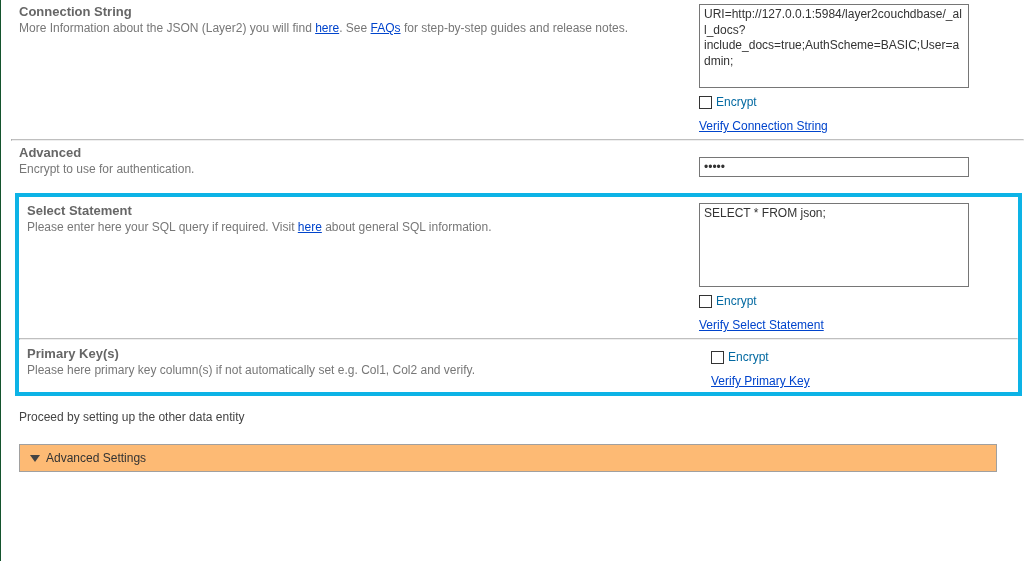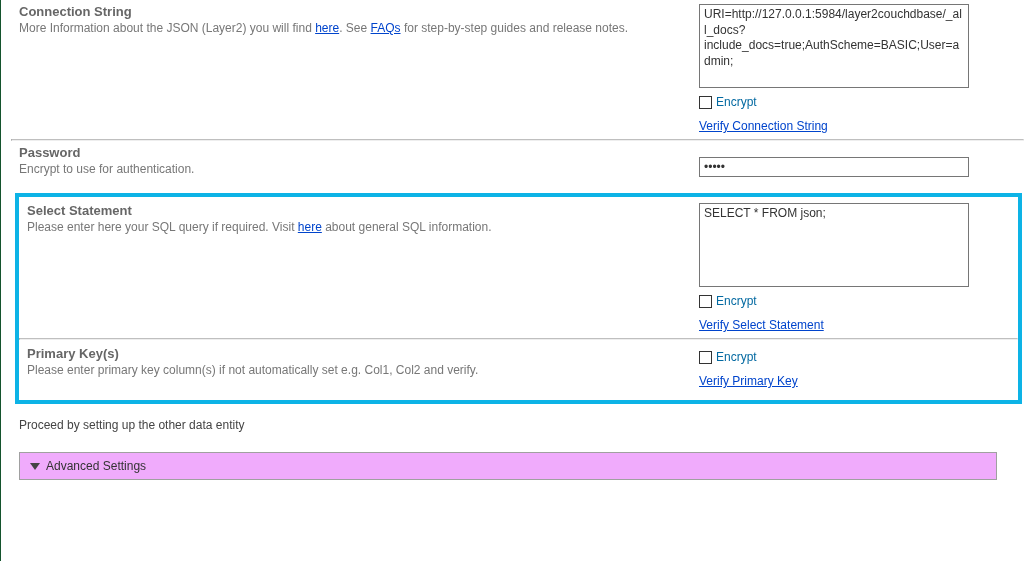--- a/index.html
+++ b/index.html
@@ -98,21 +98,21 @@
   }
   .highlight .row { padding-top: 4px; }
 
   .proceed {
     padding: 10px 0 20px 8px;
     color: #444;
   }
 
   .accordion {
     margin: 0 0 0 0;
-    background: #f0abfc;
+    background: #fdba74;
     border: 1px solid #a0a0a0;
     height: 28px;
     display: flex;
     align-items: center;
     gap: 6px;
     padding: 0 10px;
     cursor: pointer;
     width: 978px;
     margin-left: 8px;
   }
@@ -143,21 +143,21 @@
         <span class="chk-label">Encrypt</span>
       </div>
       <span class="link verify">Verify Connection String</span>
     </div>
   </div>
 
   <hr class="sep">
 
   <div class="row" style="padding-bottom:12px;">
     <div class="left">
-      <div class="heading">Password</div>
+      <div class="heading">Advanced</div>
       <div class="desc">Encrypt to use for authentication.</div>
     </div>
     <div class="right" style="padding-top:14px;">
       <input type="text" class="text" value="•••••" style="">
     </div>
   </div>
 
   <div class="highlight">
 
     <div class="row">
@@ -172,24 +172,24 @@
         <div class="chk-row">
           <span class="chk"></span>
           <span class="chk-label">Encrypt</span>
         </div>
         <span class="link verify">Verify Select Statement</span>
       </div>
     </div>
 
     <hr class="sep">
 
-    <div class="row" style="padding-bottom:12px;">
+    <div class="row" style="padding-bottom:4px;gap:12px;">
       <div class="left" style="width:672px;">
         <div class="heading">Primary Key(s)</div>
-        <div class="desc">Please enter primary key column(s) if not automatically set e.g. Col1, Col2 and verify.</div>
+        <div class="desc">Please here primary key column(s) if not automatically set e.g. Col1, Col2 and verify.</div>
       </div>
       <div class="right">
         <div class="chk-row">
           <span class="chk"></span>
           <span class="chk-label">Encrypt</span>
         </div>
         <span class="link verify">Verify Primary Key</span>
       </div>
     </div>
   </div>

